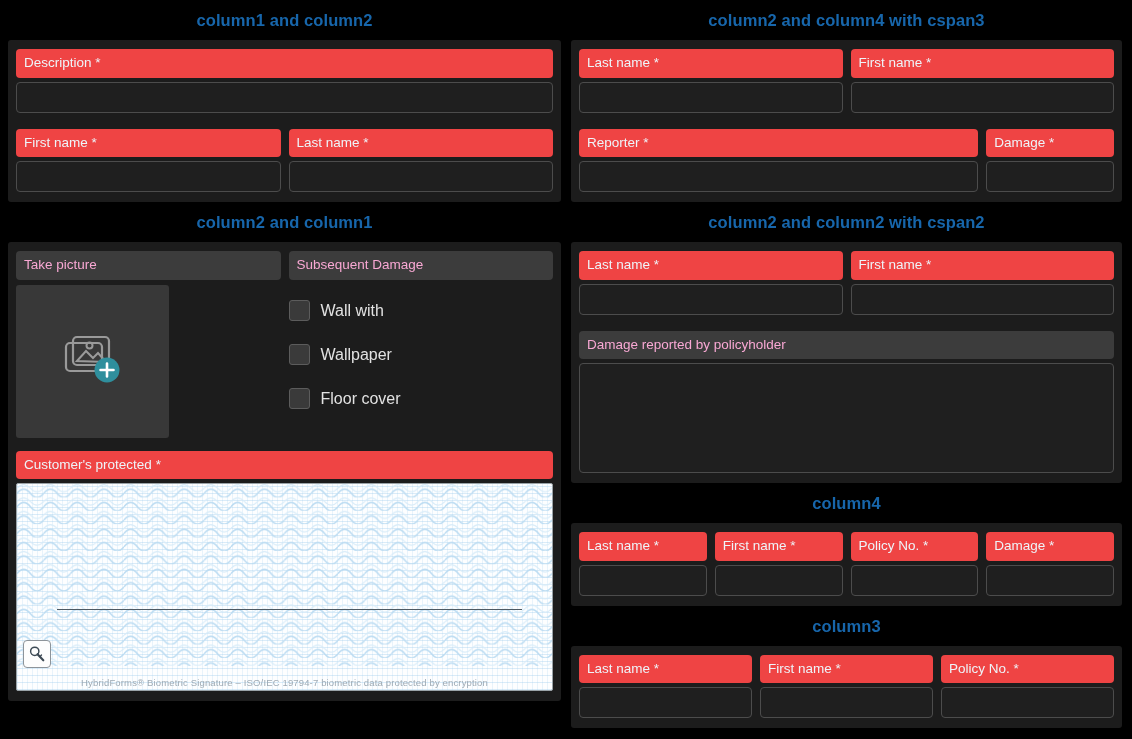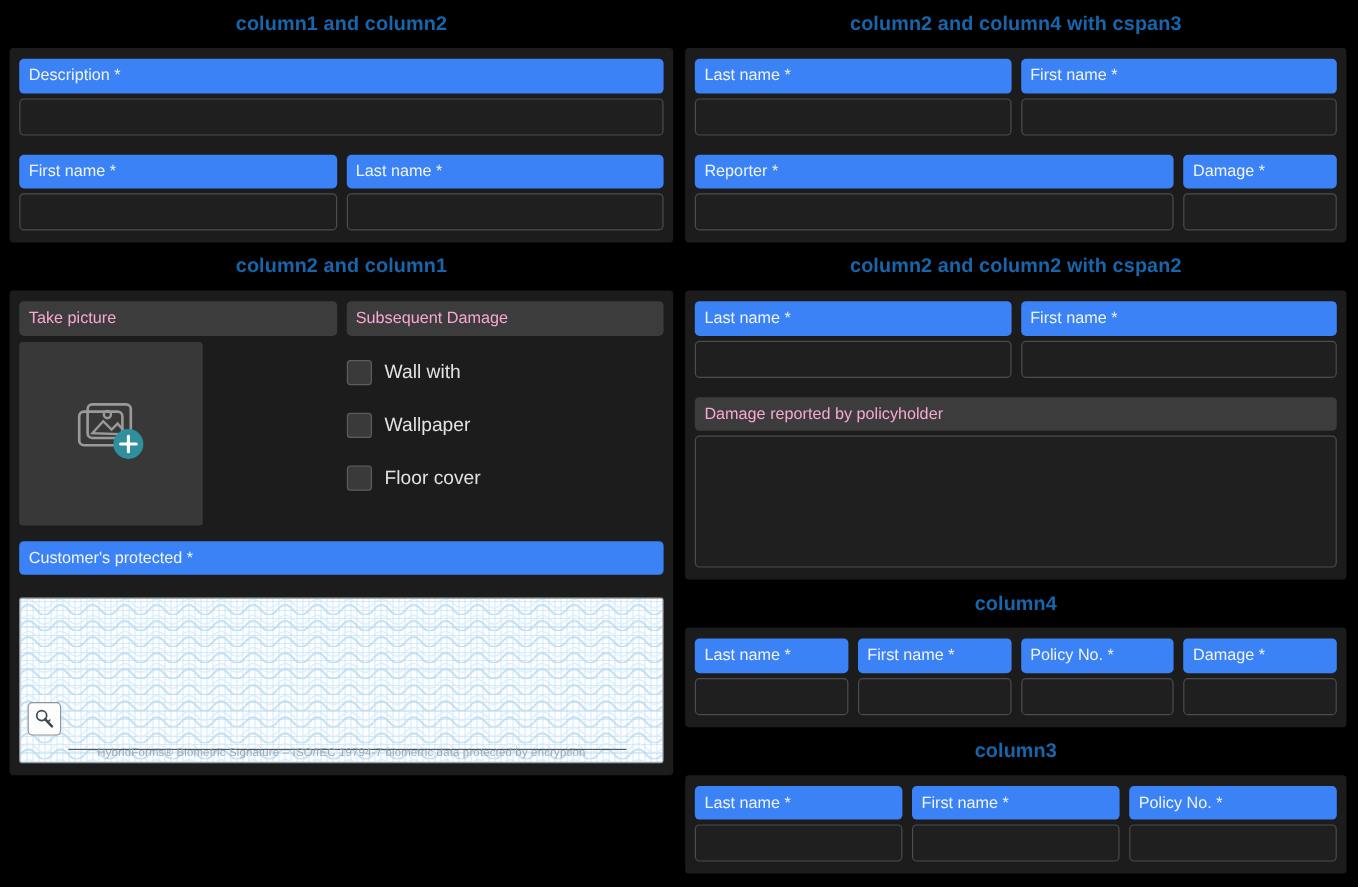--- a/index.html
+++ b/index.html
@@ -39,21 +39,21 @@
   .g1 { grid-template-columns: 1fr; }
   .g2 { grid-template-columns: 1fr 1fr; }
   .g3 { grid-template-columns: 1fr 1fr 1fr; }
   .g4 { grid-template-columns: 1fr 1fr 1fr 1fr; }
   .span3 { grid-column: span 3; }
   .span2 { grid-column: span 2; }
 
   .field { display: flex; flex-direction: column; min-width: 0; }
 
   .lbl {
-    background: #3b82f6;
+    background: #ef4444;
     color: #eef4f9;
     font-size: 13.5px;
     line-height: 1;
     padding: 7px 8px 8px 8px;
     border-radius: 4px;
     white-space: nowrap;
     overflow: hidden;
     text-overflow: ellipsis;
   }
   .lbl.plain { background: #3c3c3c; color: #f9a8d4; }
@@ -87,22 +87,22 @@
     border: 1px solid #5c5c5c;
     border-radius: 3px;
     flex: none;
   }
   .chk-lbl { color: #e2e2e2; font-size: 16px; }
 
   
   .sigwrap { margin-top: 13px; }
   .sigpad {
     position: relative;
-    margin-top: 19px;
-    height: 138px;
+    margin-top: 4px;
+    height: 208px;
     background-color: #fdfeff;
     background-image:
       repeating-linear-gradient(0deg, rgba(150,200,235,.34) 0 1px, rgba(0,0,0,0) 1px 7px),
       repeating-linear-gradient(90deg, rgba(150,200,235,.20) 0 1px, rgba(0,0,0,0) 1px 5px);
     border: 1px solid #9aa3a8;
     border-radius: 2px;
     overflow: hidden;
   }
   .sigwaves { position: absolute; inset: 0; }
   .sigline {

